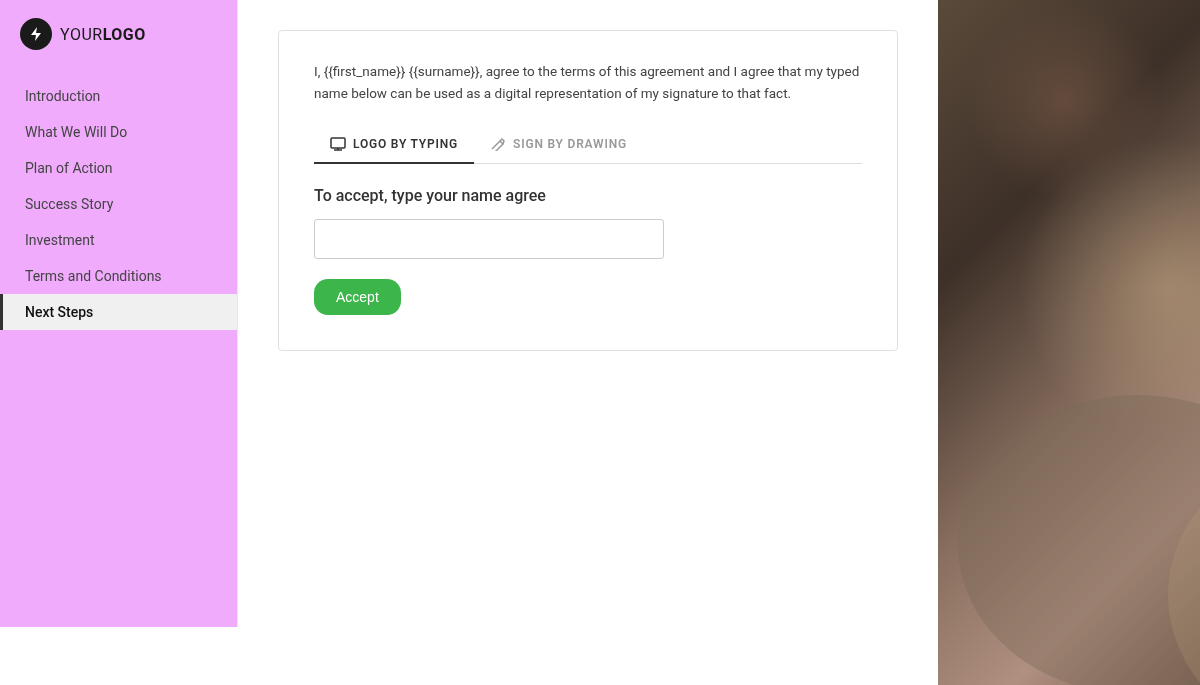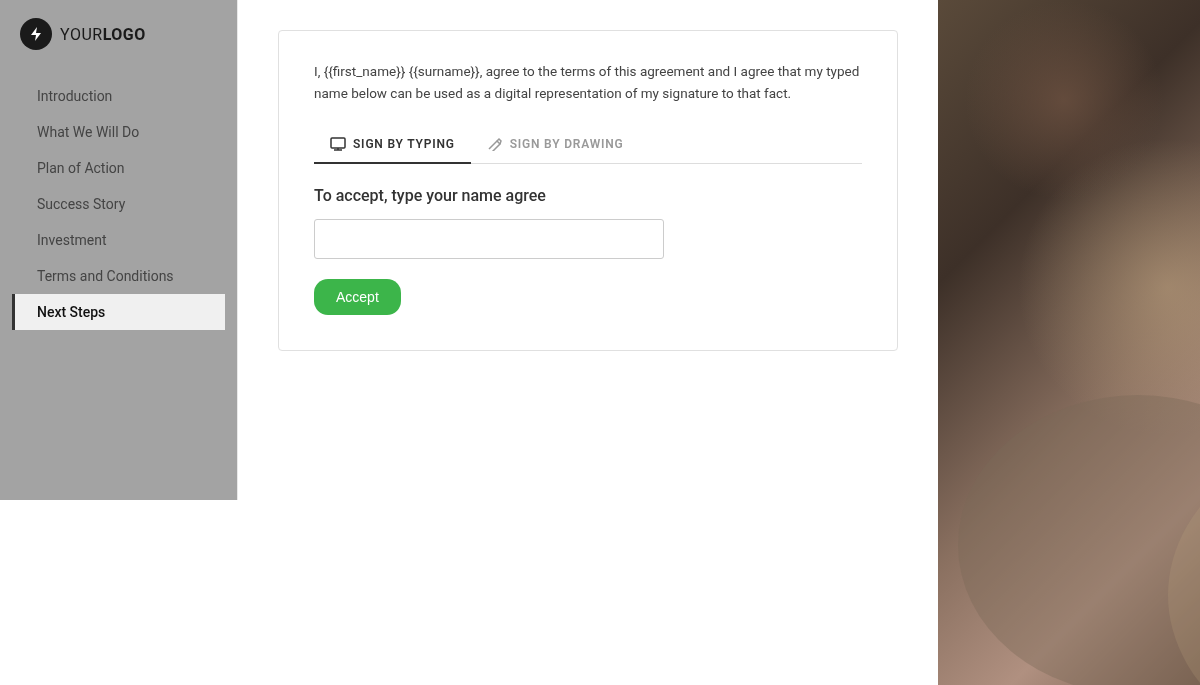--- a/index.html
+++ b/index.html
@@ -2,22 +2,22 @@
 <html><head>
   <meta charset="utf-8">
   <style>
     * { margin: 0; padding: 0; box-sizing: border-box; }
     body { font-family: -apple-system, BlinkMacSystemFont, 'Segoe UI', Roboto, sans-serif; display: flex; width: 1200px; height: 685px; overflow: hidden; background: #fff; }
 
     
     .sidebar {
       width: 238px;
       min-width: 238px;
-      height: 500px;
-      background: #a3a3a3;
+      height: 627px;
+      background: #f0abfc;
       border-right: 1px solid #e8e8e8;
       display: flex;
       flex-direction: column;
     }
 
     .logo-area {
       padding: 18px 20px 18px 20px;
       display: flex;
       align-items: center;
       gap: 8px;
@@ -43,21 +43,21 @@
       font-size: 16px;
       font-weight: 700;
       color: #1a1a1a;
       letter-spacing: 0.5px;
     }
 
     .logo-text .your { font-weight: 400; }
 
     .nav-list {
       list-style: none;
-      padding: 10px 12px;
+      padding: 10px 0;
       flex: 1;
     }
 
     .nav-item {
       padding: 10px 22px;
       font-size: 14px;
       color: #444;
       cursor: pointer;
       border-left: 3px solid transparent;
     }
@@ -227,21 +227,21 @@
 
       <div class="tabs">
         <div class="tab active">
           <span class="tab-icon">
             <svg width="16" height="14" viewBox="0 0 16 14" fill="none" stroke="currentColor" stroke-width="1.5">
               <rect x="1" y="1" width="14" height="10" rx="1"></rect>
               <line x1="4" y1="13" x2="12" y2="13"></line>
               <line x1="8" y1="11" x2="8" y2="13"></line>
             </svg>
           </span>
-          <span>SIGN BY TYPING</span>
+          <span>LOGO BY TYPING</span>
         </div>
         <div class="tab">
           <span class="tab-icon">
             <svg width="16" height="14" viewBox="0 0 16 14" fill="none" stroke="currentColor" stroke-width="1.5">
               <path d="M2 12 L10 4 L13 7 L5 15"></path>
               <path d="M10 4 L12 2 L14 4 L13 7"></path>
             </svg>
           </span>
           <span>SIGN BY DRAWING</span>
         </div>

